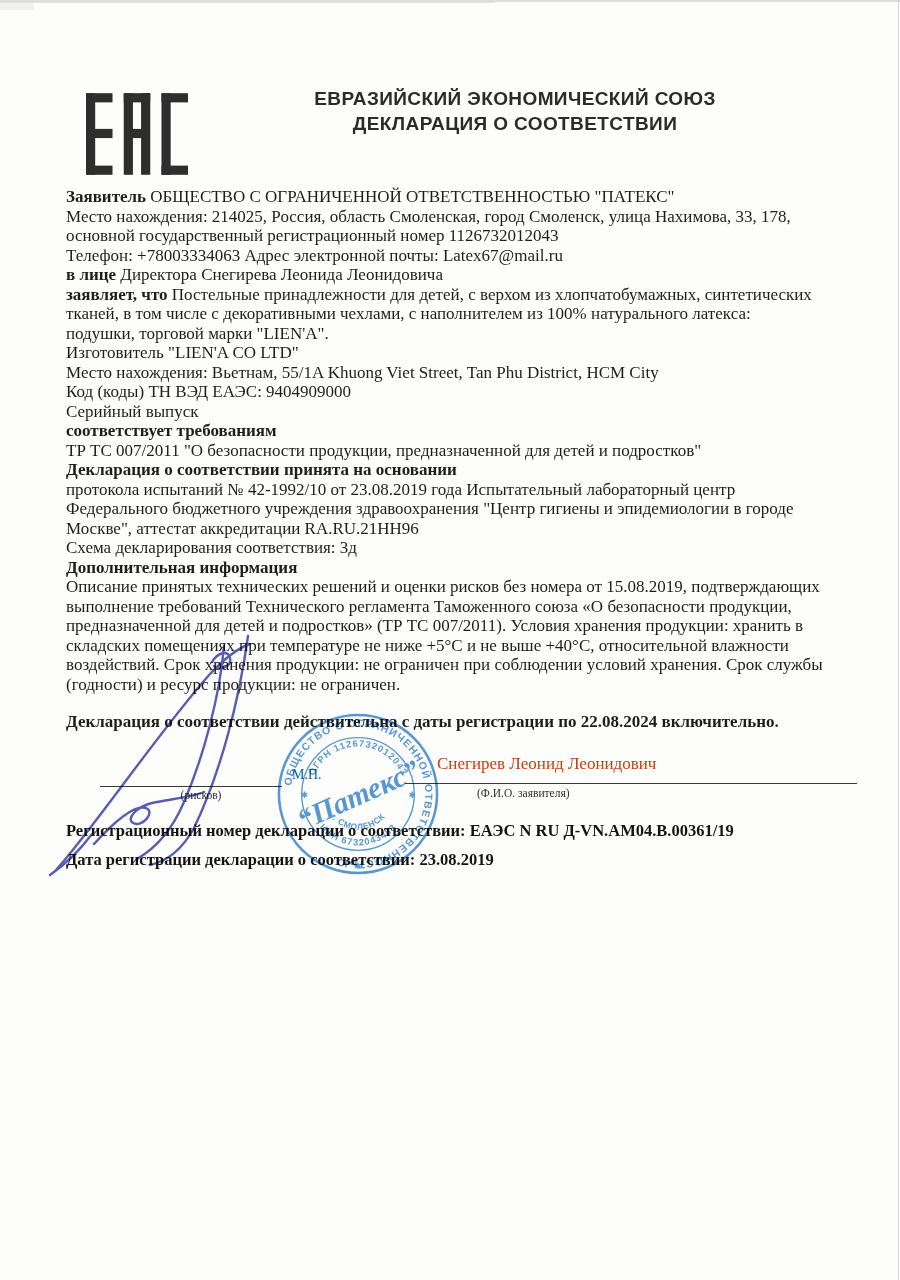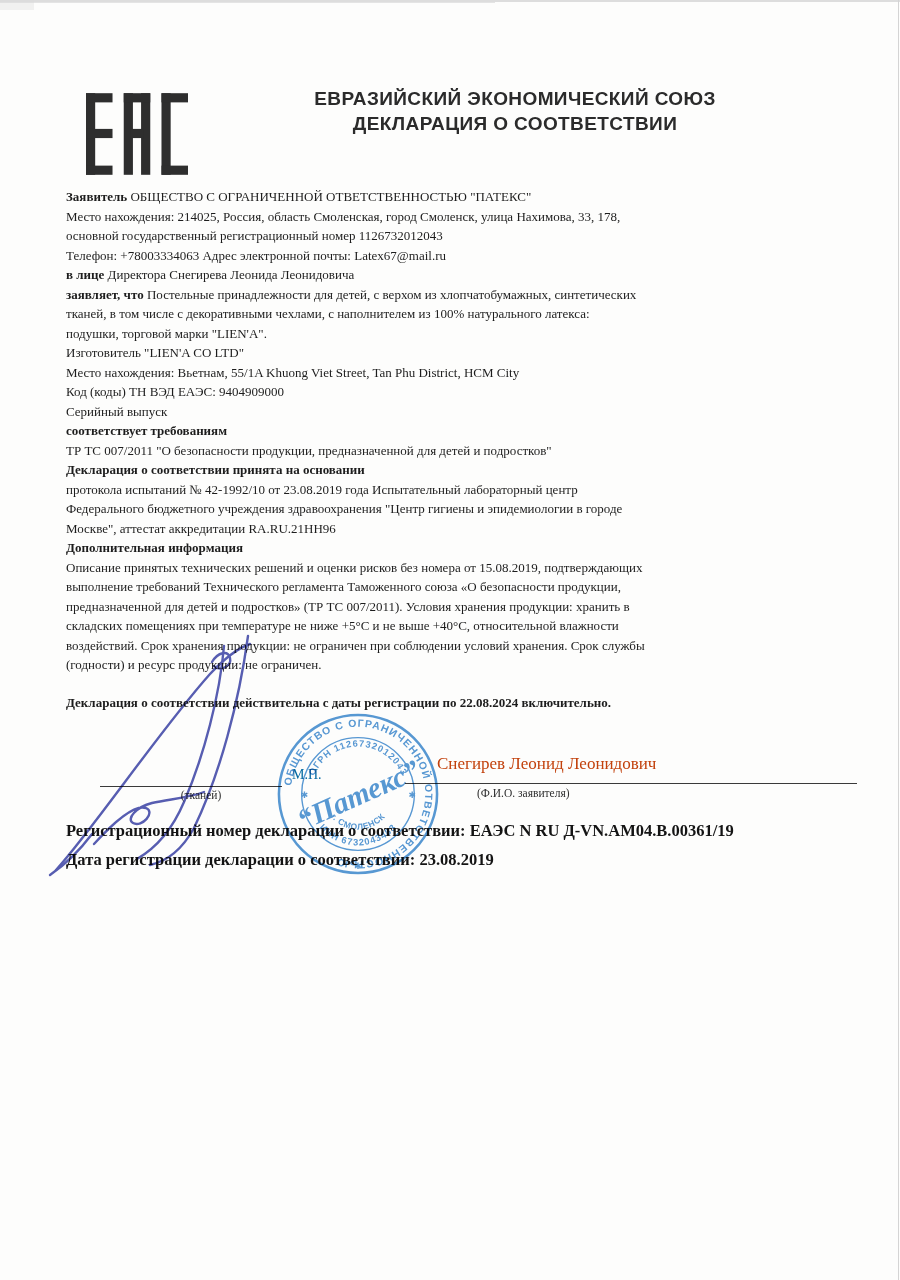--- a/index.html
+++ b/index.html
@@ -17,21 +17,21 @@
   .scan-right{position:absolute;top:0;right:1px;width:1px;height:100%;background:#d4d4d4;}
   .scan-corner{position:absolute;top:0;left:0;width:34px;height:10px;background:#d9d9d9;opacity:.35;}
 
   .eac-logo{position:absolute;left:86px;top:92px;}
   .titles{
     position:absolute;left:130px;top:86px;width:770px;text-align:center;
     font-family:"Liberation Sans","DejaVu Sans",sans-serif;
     font-weight:bold;font-size:19px;line-height:25px;color:#2b2b2b;letter-spacing:.4px;
   }
   .content{position:absolute;left:66px;top:187px;width:800px;}
-  .ln{margin:0;font-size:13px;line-height:19.5px;white-space:nowrap;}
+  .ln{margin:0;font-size:17px;line-height:19.5px;white-space:nowrap;}
   .ln b{font-weight:bold;}
   .gap{margin-top:18px;}
 
   .sig-area *{box-sizing:border-box;}
   .sigline-left{position:absolute;left:100px;top:786px;width:182px;border-top:1.5px solid #3a3a3a;}
   .podpis-label{position:absolute;left:146px;top:789px;width:110px;text-align:center;font-size:11.5px;color:#2e2e2e;}
   .mp-label{position:absolute;left:292px;top:767px;font-size:14px;color:#0369a1;}
   .fio-name{position:absolute;left:437px;top:754px;width:380px;text-align:left;font-size:17px;color:#c2410c;}
   .sigline-right{position:absolute;left:405px;top:783px;width:452px;border-top:1.5px solid #3a3a3a;}
   .fio-label{position:absolute;left:477px;top:787px;width:220px;text-align:left;font-size:11.5px;color:#2e2e2e;}
@@ -87,33 +87,34 @@
     <p class="ln"><b></b><span>Изготовитель "LIEN'A CO LTD"</span></p>
     <p class="ln"><b></b><span>Место нахождения: Вьетнам, 55/1A Khuong Viet Street, Tan Phu District, HCM City</span></p>
     <p class="ln"><b></b><span>Код (коды) ТН ВЭД ЕАЭС: 9404909000</span></p>
     <p class="ln"><b></b><span>Серийный выпуск</span></p>
     <p class="ln"><b>соответствует требованиям</b><span></span></p>
     <p class="ln"><b></b><span>ТР ТС 007/2011 "О безопасности продукции, предназначенной для детей и подростков"</span></p>
     <p class="ln"><b>Декларация о соответствии принята на основании</b><span></span></p>
     <p class="ln"><b></b><span>протокола испытаний  № 42-1992/10 от 23.08.2019 года Испытательный лабораторный центр</span></p>
     <p class="ln"><b></b><span>Федерального бюджетного  учреждения здравоохранения "Центр гигиены и эпидемиологии в городе</span></p>
     <p class="ln"><b></b><span>Москве", аттестат аккредитации RA.RU.21HH96</span></p>
+    <p class="ln"><b></b><span>Схема декларирования соответствия: 3д</span></p>
     <p class="ln"><b>Дополнительная информация</b><span></span></p>
     <p class="ln"><b></b><span>Описание принятых технических решений и оценки рисков без номера от 15.08.2019, подтверждающих</span></p>
     <p class="ln"><b></b><span>выполнение требований Технического регламента Таможенного союза «О безопасности продукции,</span></p>
     <p class="ln"><b></b><span>предназначенной для детей и подростков» (ТР ТС 007/2011). Условия  хранения продукции:  хранить в</span></p>
     <p class="ln"><b></b><span>складских помещениях при температуре не ниже +5°С и не выше +40°С, относительной влажности</span></p>
     <p class="ln"><b></b><span>воздействий. Срок хранения продукции: не ограничен при соблюдении условий хранения. Срок службы</span></p>
     <p class="ln"><b></b><span>(годности) и ресурс продукции: не ограничен.</span></p>
     <p class="ln gap"><b>Декларация о соответствии действительна с даты регистрации по 22.08.2024 включительно.</b><span></span></p>
   </div>
 
   <div class="sig-area">
     <div class="sigline-left"></div>
-    <div class="podpis-label">(тканей)</div>
+    <div class="podpis-label">(рисков)</div>
     <div class="mp-label">М.П.</div>
     <div class="fio-name">Снегирев Леонид Леонидович</div>
     <div class="sigline-right"></div>
     <div class="fio-label">(Ф.И.О. заявителя)</div>
   </div>
 
   <div class="reg-block">
     <p>Регистрационный номер декларации о соответствии: ЕАЭС N RU Д-VN.AM04.B.00361/19</p>
     <p>Дата регистрации декларации о соответствии:  23.08.2019</p>
   </div>

